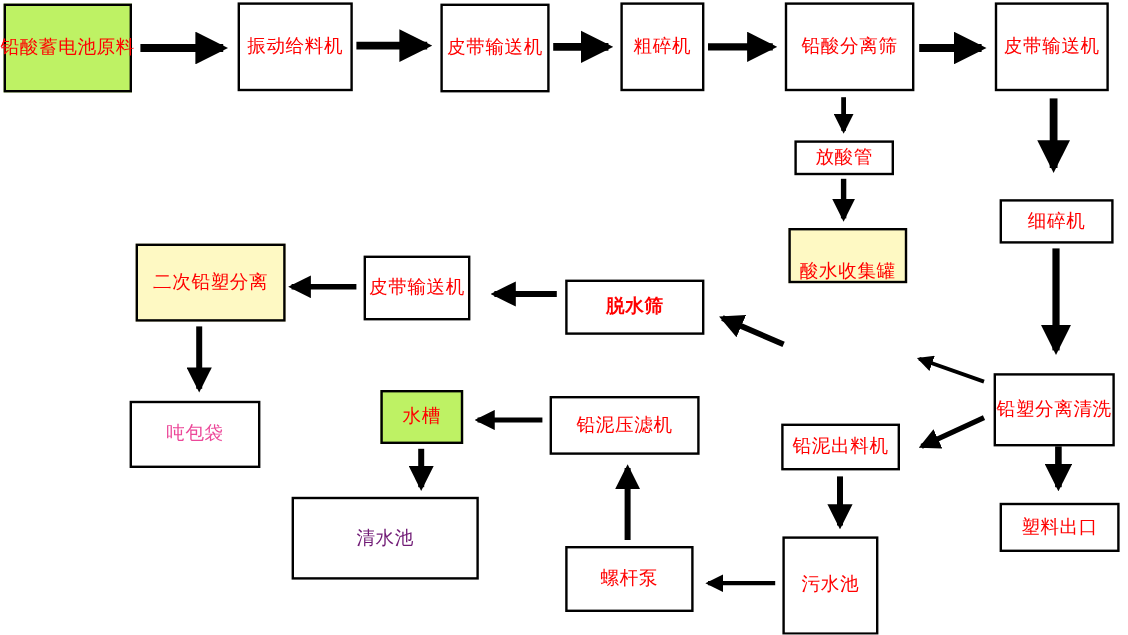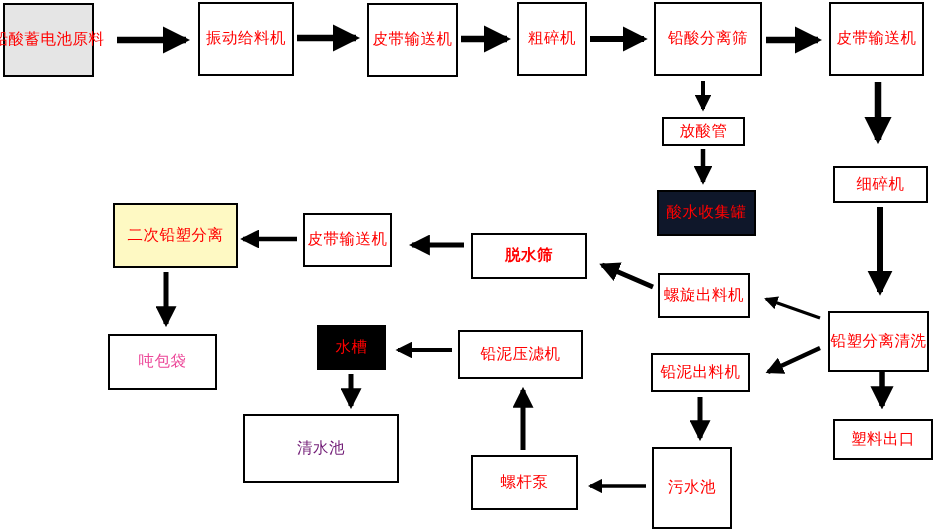--- a/index.html
+++ b/index.html
@@ -59,66 +59,63 @@
       <line x1="297" y1="239" x2="243" y2="239" stroke="#000000" stroke-width="4.5" marker-end="url(#ah)"></line>
       <line x1="166" y1="272" x2="166" y2="324" stroke="#000000" stroke-width="5" marker-end="url(#ah)"></line>
       <line x1="820" y1="348" x2="768" y2="372" stroke="#000000" stroke-width="4.2" marker-end="url(#ah)"></line>
       <line x1="700" y1="397" x2="700" y2="438" stroke="#000000" stroke-width="5" marker-end="url(#ah)"></line>
       <line x1="646" y1="486" x2="590" y2="486" stroke="#000000" stroke-width="3.5" marker-end="url(#ah)"></line>
       <line x1="523" y1="450" x2="523" y2="390" stroke="#000000" stroke-width="5" marker-end="url(#ah)"></line>
       <line x1="452" y1="350" x2="398" y2="350" stroke="#000000" stroke-width="4" marker-end="url(#ah)"></line>
       <line x1="351" y1="374" x2="351" y2="406" stroke="#000000" stroke-width="5" marker-end="url(#ah)"></line>
     </svg>
   <div id="nodes">
-      <div class="node" style="left: 3px; top: 3px; width: 91px; height: 74px; color: rgb(255, 0, 0); border-color: rgb(0, 0, 0); background: #e5e5e5;">
+      <div class="node" style="left: 3px; top: 3px; width: 107px; height: 74px; color: rgb(255, 0, 0); border-color: rgb(0, 0, 0); background: #bef264;">
         <span>铅酸蓄电池原料</span>
       </div>
       <div class="node" style="left: 198px; top: 2px; width: 96px; height: 74px; color: rgb(255, 0, 0); border-color: rgb(0, 0, 0); background: rgb(255, 255, 255);">
         <span>振动给料机</span>
       </div>
       <div class="node" style="left: 367px; top: 3px; width: 91px; height: 74px; color: rgb(255, 0, 0); border-color: rgb(0, 0, 0); background: rgb(255, 255, 255);">
         <span>皮带输送机</span>
       </div>
       <div class="node" style="left: 517px; top: 2px; width: 70px; height: 74px; color: rgb(255, 0, 0); border-color: rgb(0, 0, 0); background: rgb(255, 255, 255);">
         <span>粗碎机</span>
       </div>
       <div class="node" style="left: 654px; top: 2px; width: 108px; height: 74px; color: rgb(255, 0, 0); border-color: rgb(0, 0, 0); background: rgb(255, 255, 255);">
         <span>铅酸分离筛</span>
       </div>
       <div class="node" style="left: 829px; top: 2px; width: 95px; height: 74px; color: rgb(255, 0, 0); border-color: rgb(0, 0, 0); background: rgb(255, 255, 255);">
         <span>皮带输送机</span>
       </div>
       <div class="node" style="left: 662px; top: 117px; width: 83px; height: 29px; color: rgb(255, 0, 0); border-color: rgb(0, 0, 0); background: rgb(255, 255, 255);">
         <span>放酸管</span>
       </div>
-      <div class="node" style="left: 657px; top: 190px; width: 99px; height: 46px; color: rgb(255, 0, 0); border-color: rgb(0, 0, 0); background: #0f172a;">
+      <div class="node" style="left: 657px; top: 190px; width: 99px; height: 46px; color: rgb(255, 0, 0); border-color: rgb(0, 0, 0); background: #fef9c3; align-items: flex-end;">
         <span>酸水收集罐</span>
       </div>
       <div class="node" style="left: 833px; top: 166px; width: 95px; height: 37px; color: rgb(255, 0, 0); border-color: rgb(0, 0, 0); background: rgb(255, 255, 255);">
         <span>细碎机</span>
-      </div>
-      <div class="node" style="left: 658px; top: 273px; width: 92px; height: 45px; color: rgb(255, 0, 0); border-color: rgb(0, 0, 0); background: rgb(255, 255, 255);">
-        <span>螺旋出料机</span>
       </div>
       <div class="node" style="left: 828px; top: 311px; width: 101px; height: 61px; color: rgb(255, 0, 0); border-color: rgb(0, 0, 0); background: rgb(255, 255, 255);">
         <span>铅塑分离清洗</span>
       </div>
       <div class="node" style="left: 113px; top: 203px; width: 125px; height: 65px; color: rgb(255, 0, 0); border-color: rgb(0, 0, 0); background: #fef9c3;">
         <span>二次铅塑分离</span>
       </div>
       <div class="node" style="left: 303px; top: 213px; width: 89px; height: 54px; color: rgb(255, 0, 0); border-color: rgb(0, 0, 0); background: rgb(255, 255, 255);">
         <span>皮带输送机</span>
       </div>
       <div class="node" style="left: 471px; top: 233px; width: 116px; height: 46px; color: rgb(255, 0, 0); border-color: rgb(0, 0, 0); background: rgb(255, 255, 255); font-weight: bold;">
         <span>脱水筛</span>
       </div>
       <div class="node" style="left: 108px; top: 334px; width: 109px; height: 56px; color: #ec4899; border-color: rgb(0, 0, 0); background: rgb(255, 255, 255);">
         <span>吨包袋</span>
       </div>
-      <div class="node" style="left: 317px; top: 325px; width: 69px; height: 45px; color: rgb(255, 0, 0); border-color: rgb(0, 0, 0); background: #000000;">
+      <div class="node" style="left: 317px; top: 325px; width: 69px; height: 45px; color: rgb(255, 0, 0); border-color: rgb(0, 0, 0); background: #bef264;">
         <span>水槽</span>
       </div>
       <div class="node" style="left: 243px; top: 414px; width: 156px; height: 69px; color: #701a75; border-color: rgb(0, 0, 0); background: rgb(255, 255, 255);">
         <span>清水池</span>
       </div>
       <div class="node" style="left: 651px; top: 353px; width: 99px; height: 39px; color: rgb(255, 0, 0); border-color: rgb(0, 0, 0); background: rgb(255, 255, 255);">
         <span>铅泥出料机</span>
       </div>
       <div class="node" style="left: 458px; top: 330px; width: 125px; height: 49px; color: rgb(255, 0, 0); border-color: rgb(0, 0, 0); background: rgb(255, 255, 255);">
         <span>铅泥压滤机</span>

